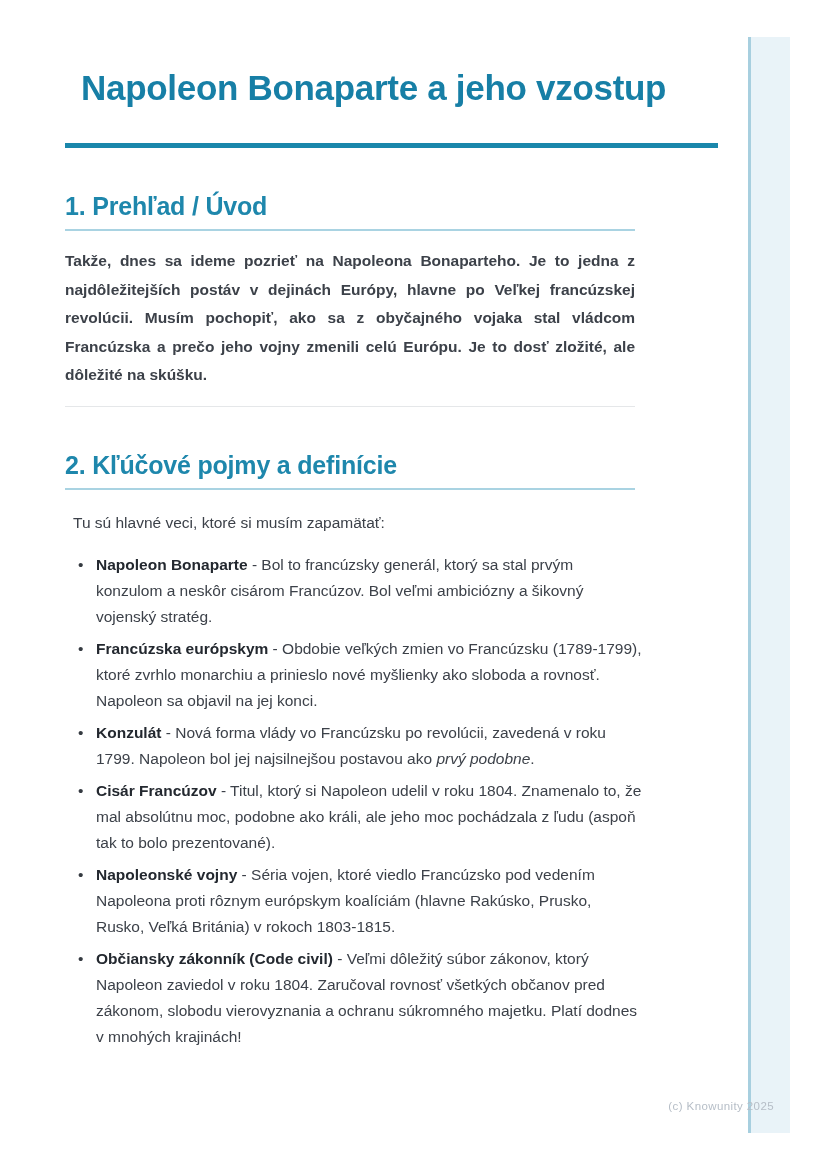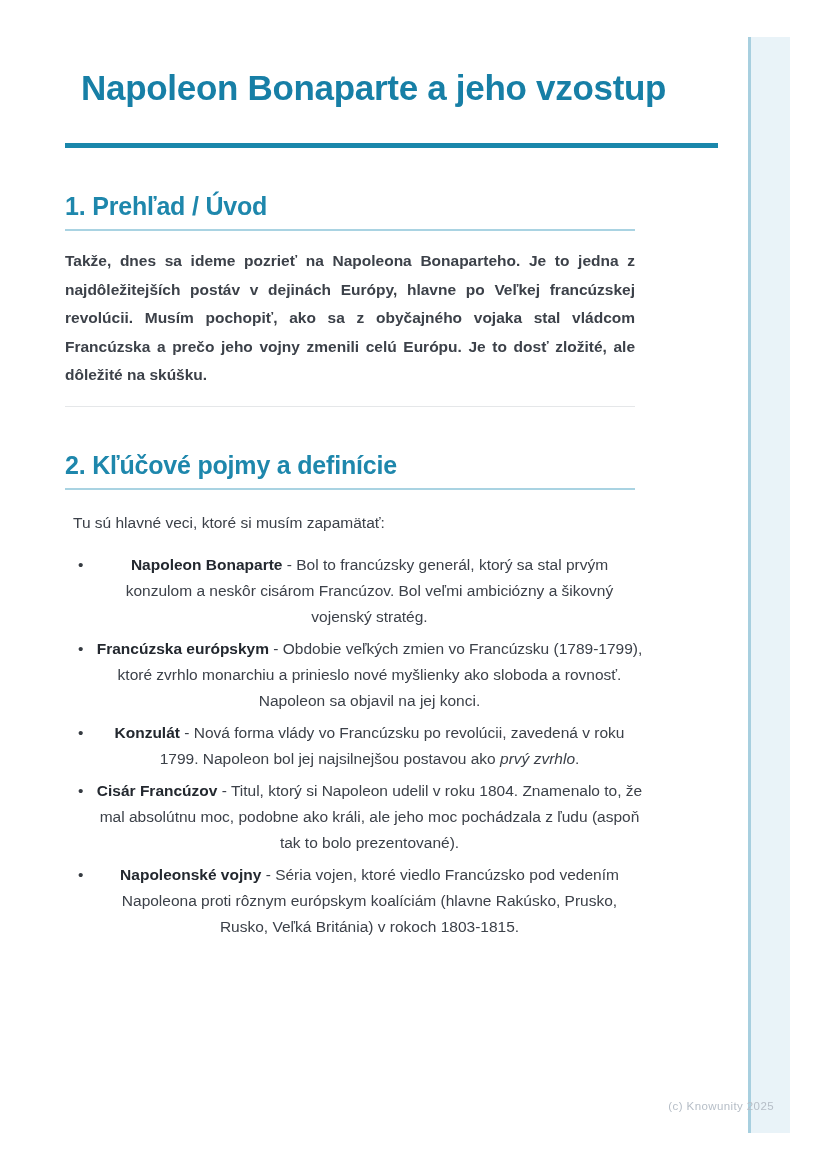--- a/index.html
+++ b/index.html
@@ -34,21 +34,21 @@
     margin:42px 0 0;font-size:25px;line-height:32px;font-weight:700;
     color:var(--accent_heading);letter-spacing:-0.2px;
   }
   .heading-underline{margin-top:7px;width:570px;height:2px;background:var(--underline_blue);}
   p.body-paragraph{
     width:570px;margin:16px 0 0;font-size:15.5px;line-height:28.5px;
     color:var(--body_text);text-align:justify;font-weight:bold;
   }
   .section-divider{margin-top:16px;width:570px;height:1px;background:var(--divider_gray);}
   p.intro-line{margin:21px 8px 0;font-size:15.5px;line-height:24px;color:var(--body_text);}
-  ul.terms{margin:17px 0 0;padding:0;list-style:none;width:578px;text-align:center;}
+  ul.terms{margin:17px 0 0;padding:0;list-style:none;width:578px;}
   ul.terms li{
     position:relative;padding-left:31px;margin-bottom:6px;
     font-size:15.5px;line-height:26px;color:var(--body_text);
   }
   ul.terms li::before{
     content:"\2022";position:absolute;left:13px;top:0;
     color:#353a41;font-size:15.5px;
   }
   ul.terms li b{font-weight:700;color:var(--term_text);}
   ul.terms li i{font-style:italic;}
@@ -76,20 +76,21 @@
   <div class="section-divider"></div>
 
   <h2 class="section-heading">2. Kľúčové pojmy a definície</h2>
   <div class="heading-underline"></div>
 
   <p class="intro-line">Tu sú hlavné veci, ktoré si musím zapamätať:</p>
 
   <ul class="terms">
       <li><b>Napoleon Bonaparte</b> - Bol to francúzsky generál, ktorý sa stal prvým konzulom a neskôr cisárom Francúzov. Bol veľmi ambiciózny a šikovný vojenský stratég.</li>
       <li><b>Francúzska európskym</b> - Obdobie veľkých zmien vo Francúzsku (1789-1799), ktoré zvrhlo monarchiu a prinieslo nové myšlienky ako sloboda a rovnosť. Napoleon sa objavil na jej konci.</li>
-      <li><b>Konzulát</b> - Nová forma vlády vo Francúzsku po revolúcii, zavedená v roku 1799. Napoleon bol jej najsilnejšou postavou ako <i>prvý zvrhlo</i>.</li>
+      <li><b>Konzulát</b> - Nová forma vlády vo Francúzsku po revolúcii, zavedená v roku 1799. Napoleon bol jej najsilnejšou postavou ako <i>prvý podobne</i>.</li>
       <li><b>Cisár Francúzov</b> - Titul, ktorý si Napoleon udelil v roku 1804. Znamenalo to, že mal absolútnu moc, podobne ako králi, ale jeho moc pochádzala z ľudu (aspoň tak to bolo prezentované).</li>
       <li><b>Napoleonské vojny</b> - Séria vojen, ktoré viedlo Francúzsko pod vedením Napoleona proti rôznym európskym koalíciám (hlavne Rakúsko, Prusko, Rusko, Veľká Británia) v rokoch 1803-1815.</li>
+      <li><b>Občiansky zákonník (Code civil)</b> - Veľmi dôležitý súbor zákonov, ktorý Napoleon zaviedol v roku 1804. Zaručoval rovnosť všetkých občanov pred zákonom, slobodu vierovyznania a ochranu súkromného majetku. Platí dodnes v mnohých krajinách!</li>
     </ul>
 
 </div>
 
 <div class="page-footer">(c) Knowunity 2025</div>
 
 </body></html>

